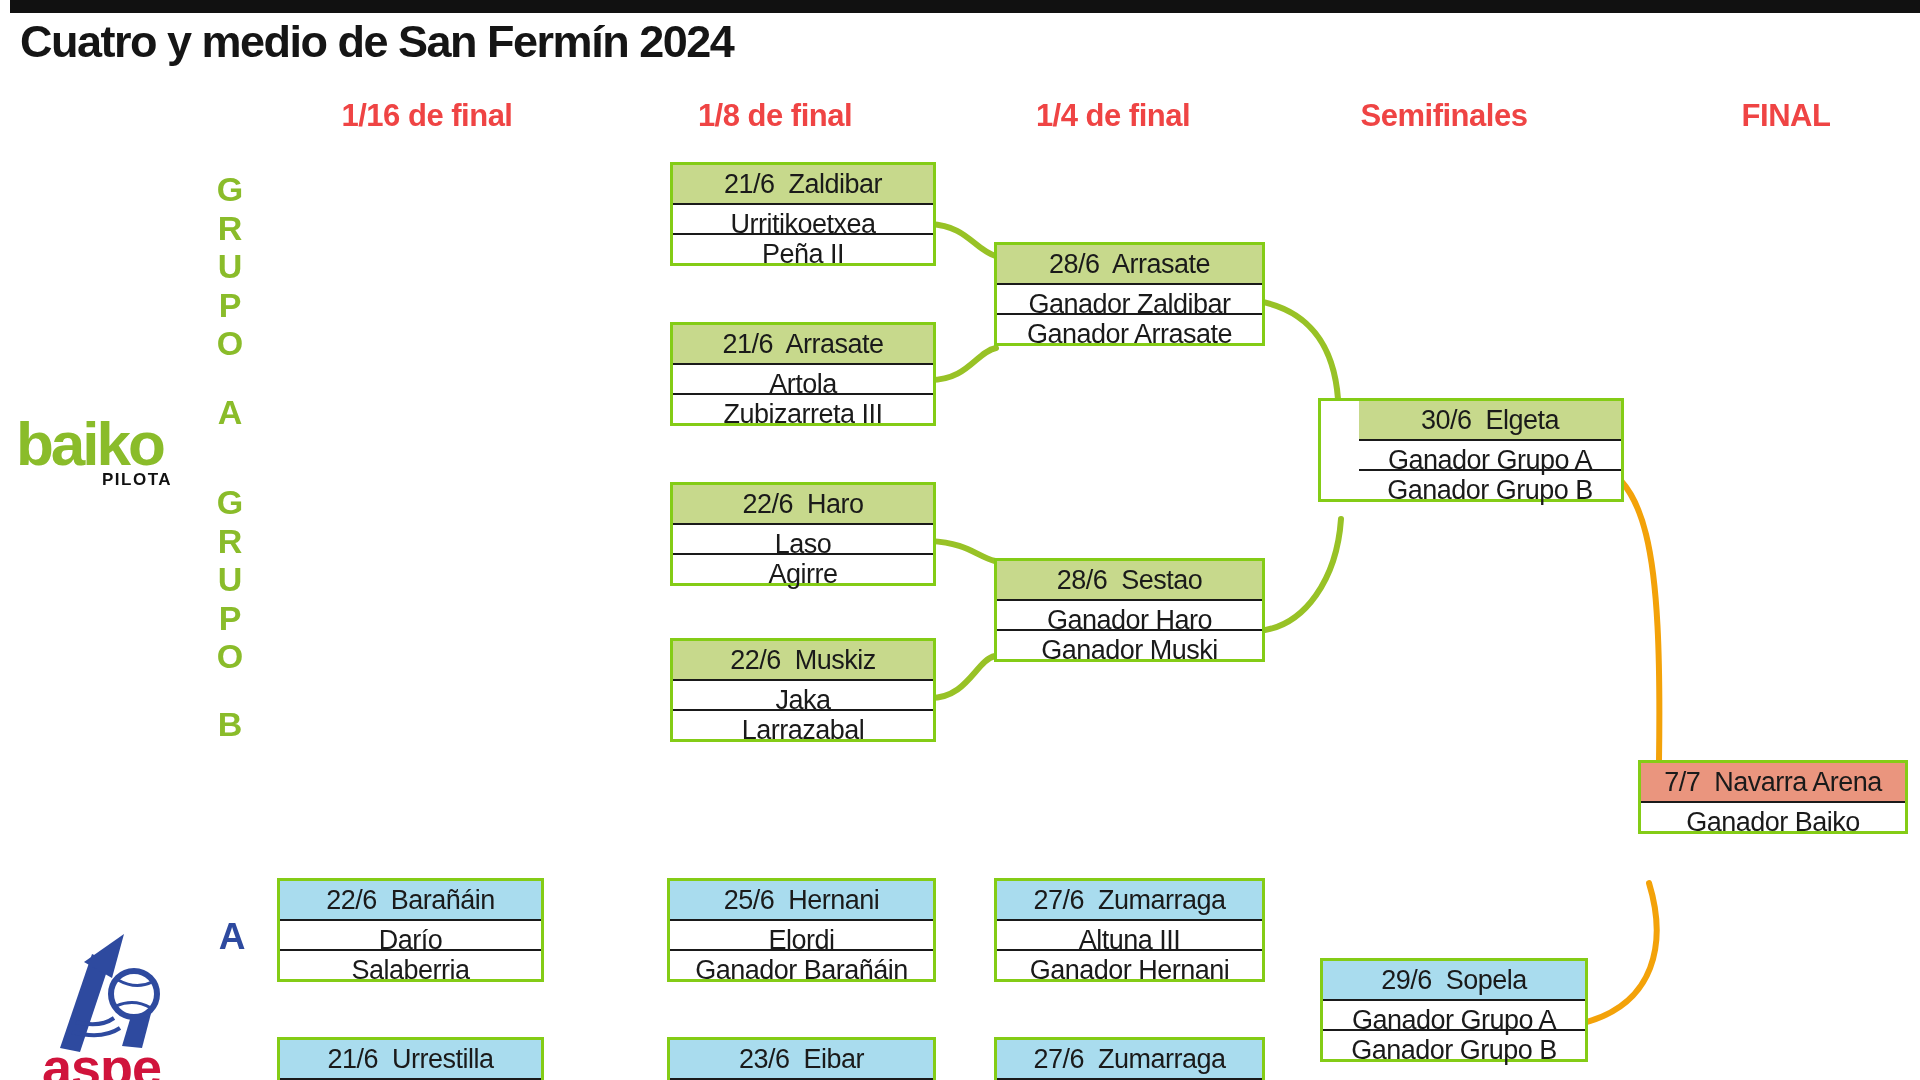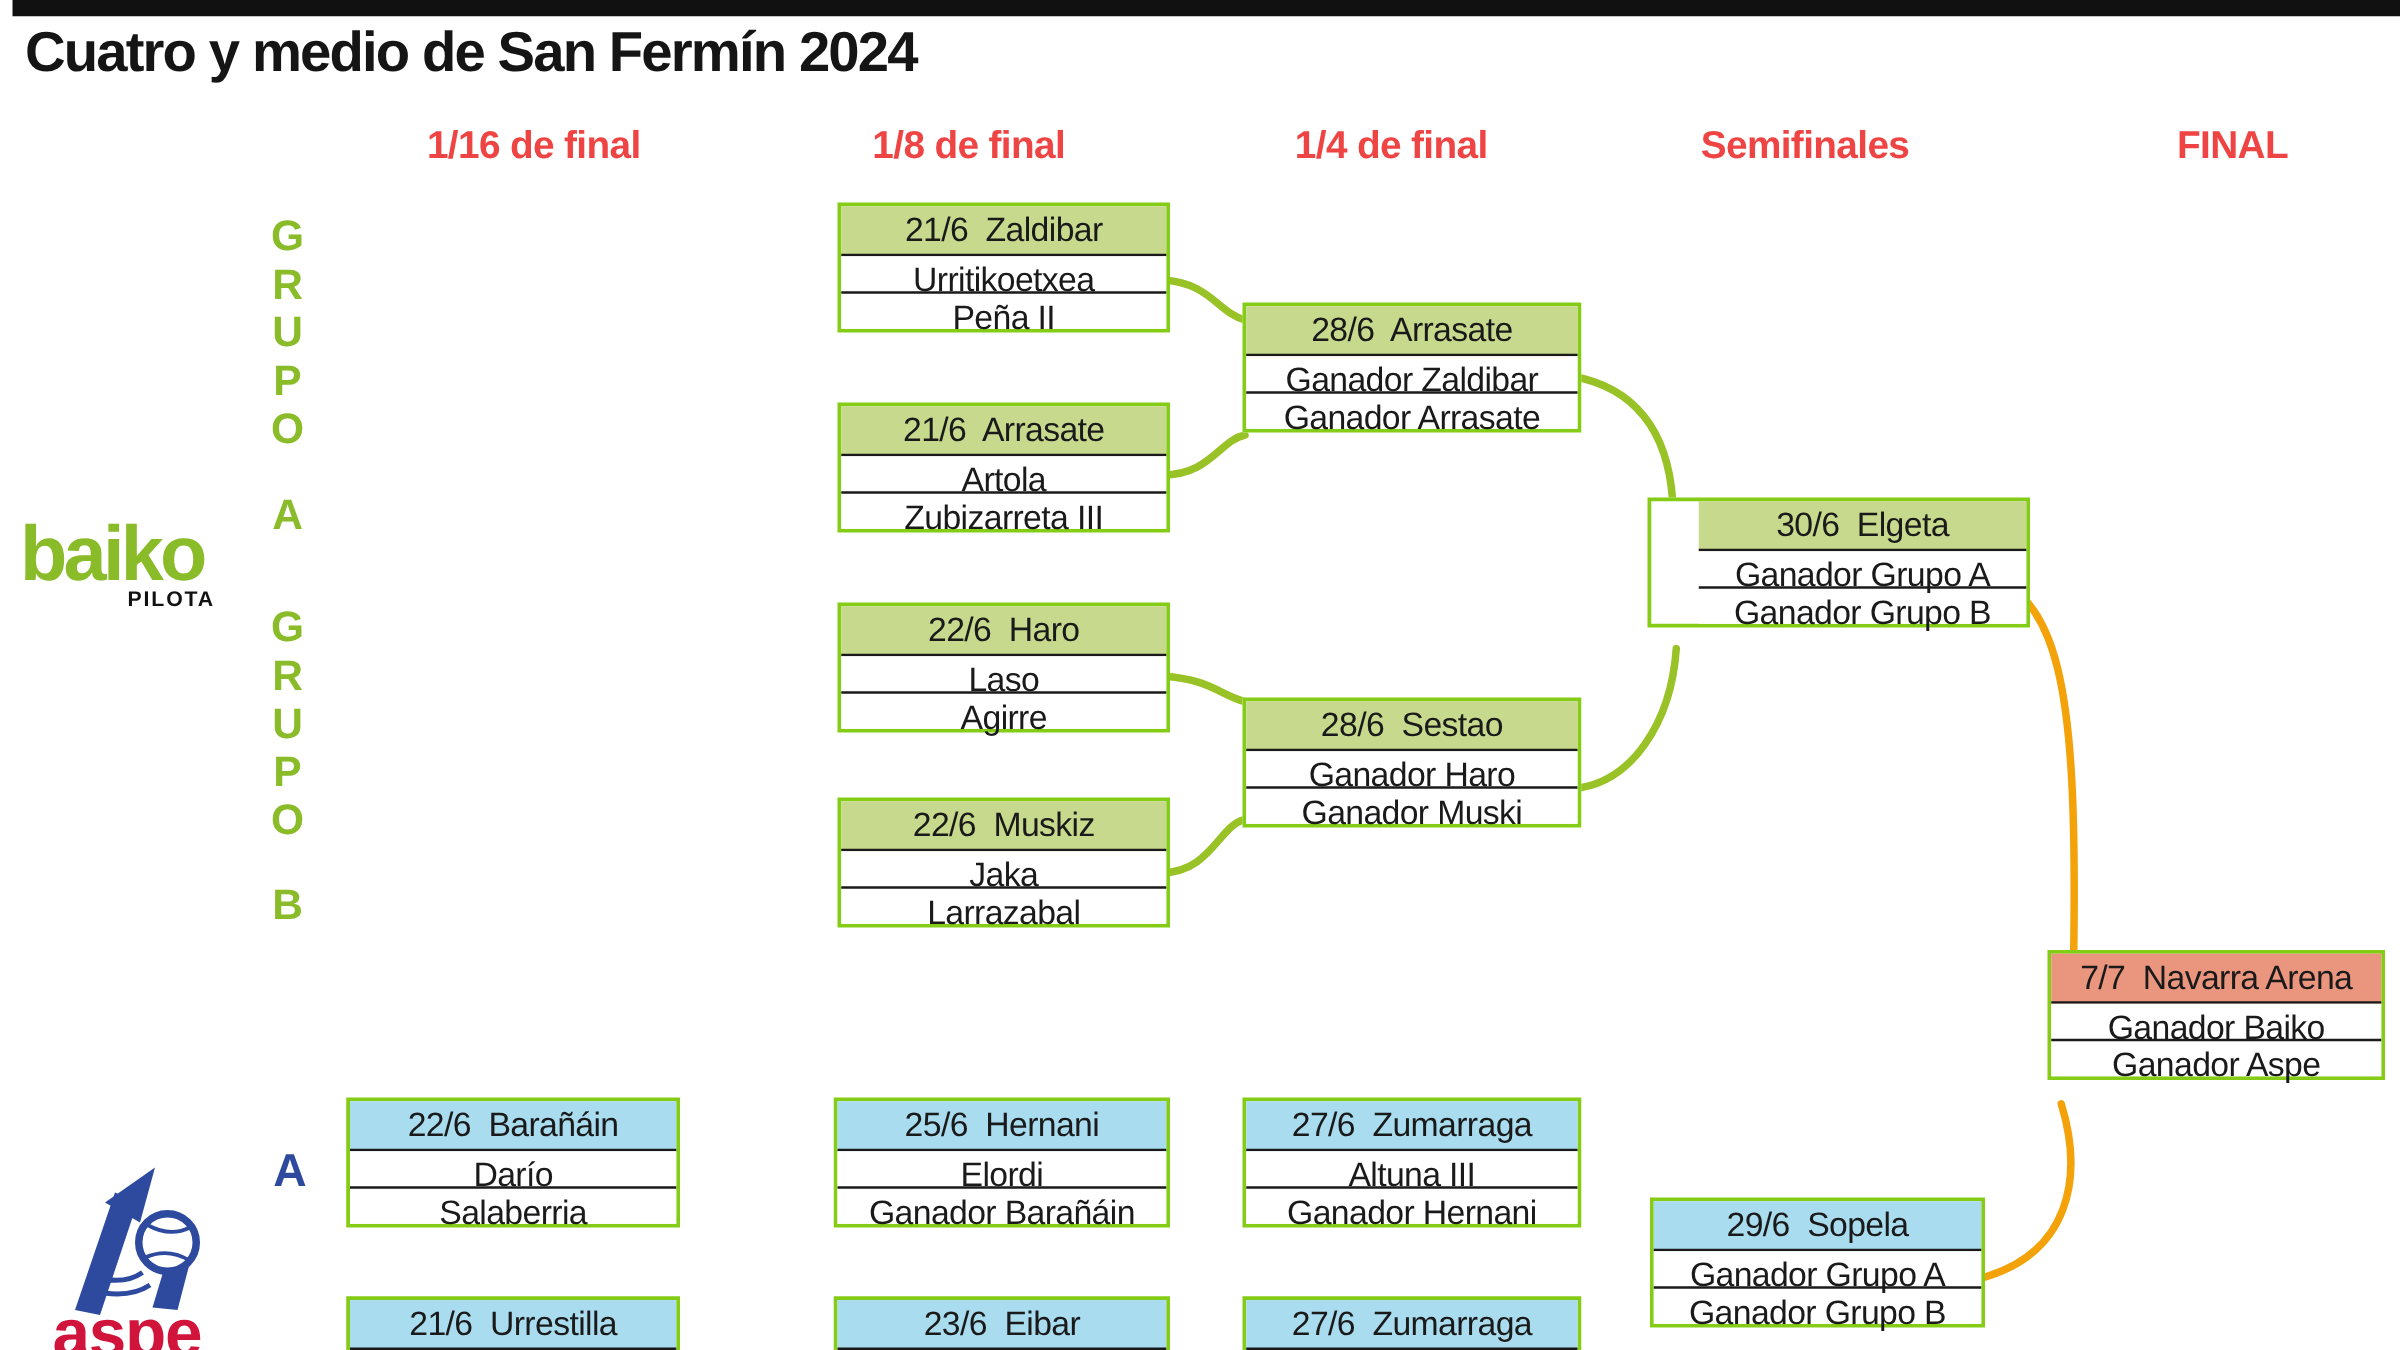--- a/index.html
+++ b/index.html
@@ -163,16 +163,15 @@
 
   <div class="match blue" style="left:1320px; top:958px; width:262px;">
     <div class="hdr">29/6  Sopela</div>
     <div class="row">Ganador Grupo A</div>
     <div class="row">Ganador Grupo B</div>
   </div>
 
   <div class="match salmon" style="left:1638px; top:760px; width:264px;">
     <div class="hdr">7/7  Navarra Arena</div>
     <div class="row">Ganador Baiko</div>
-    <div class="row">Ganador Aspe</div>
   </div>
 
 </div>
 
 </body></html>

